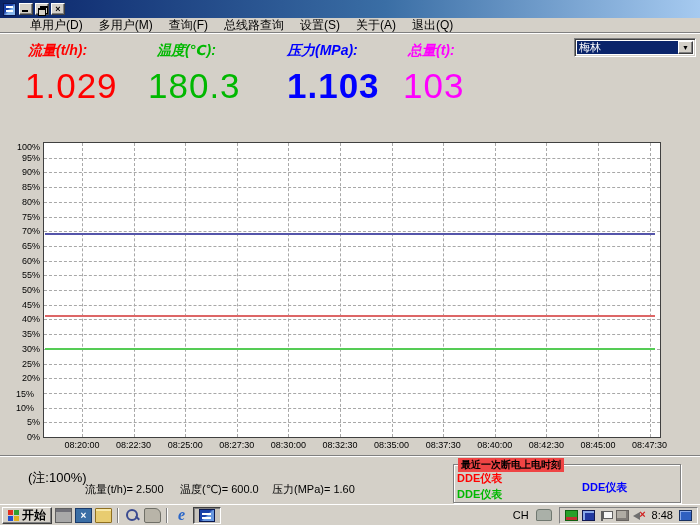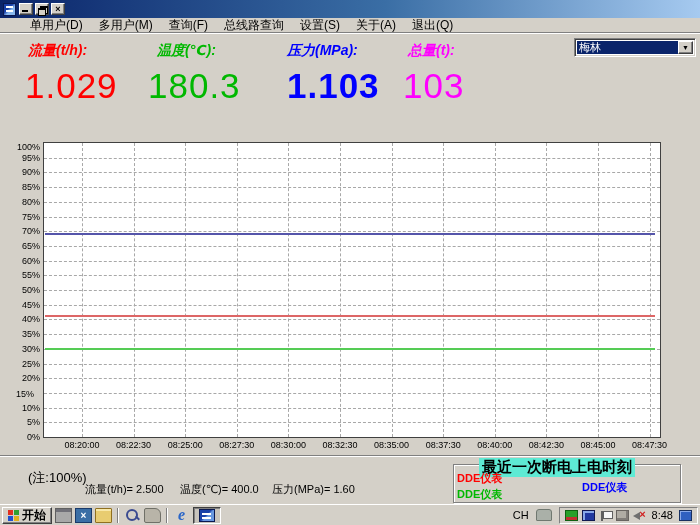--- a/index.html
+++ b/index.html
@@ -71,21 +71,21 @@
   .ytick { position:absolute; left:10px; width:30px; text-align:right; font-size:9px; line-height:10px; }
   .xtick { position:absolute; width:52px; text-align:center; font-size:9px; top:440px; }
   
   .footer-sep { position:absolute; left:0; top:455px; width:700px; height:2px; border-top:1px solid #808080; border-bottom:1px solid #fff; }
   .note { position:absolute; left:28px; top:469px; font-size:13px; }
   .fullscale { position:absolute; top:482px; font-size:11px; white-space:nowrap; }
   .groupbox {
     position:absolute; left:453px; top:464px; width:228px; height:39px;
     border:1px solid #808080; box-shadow:1px 1px 0 #fff, inset 1px 1px 0 #fff;
   }
-  .groupbox-title { position:absolute; left:25px; top:-7px; background:#5eead4; padding:0 3px; font-size:15px; font-weight:bold; white-space:nowrap; }
+  .groupbox-title { position:absolute; left:4px; top:-7px; background:#ef4444; padding:0 3px; font-size:10px; font-weight:bold; white-space:nowrap; }
   .dde { position:absolute; font-size:11px; font-weight:bold; white-space:nowrap; }
   
   .taskbar {
     position:absolute; left:0; bottom:0; width:700px; height:21px;
     background:#d4d0c8; border-top:1px solid #fff;
     display:flex; align-items:center; padding:0 2px; gap:3px;
   }
   .start-btn {
     height:17px; padding:0 5px; display:flex; align-items:center; gap:3px;
     background:#d4d0c8; border:1px solid; border-color:#fff #404040 #404040 #fff;
@@ -214,42 +214,42 @@
     <div class="ytick" style="top: 255.6px;">60%</div>
     <div class="ytick" style="top: 270.3px;">55%</div>
     <div class="ytick" style="top: 285px;">50%</div>
     <div class="ytick" style="top: 299.7px;">45%</div>
     <div class="ytick" style="top: 314.4px;">40%</div>
     <div class="ytick" style="top: 329.1px;">35%</div>
     <div class="ytick" style="top: 343.8px;">30%</div>
     <div class="ytick" style="top: 358.5px;">25%</div>
     <div class="ytick" style="top: 373.2px;">20%</div>
     <div class="ytick" style="top: 389px; text-align: center;">15%</div>
-    <div class="ytick" style="top: 402.6px;">10%</div>
+    <div class="ytick" style="top: 402.6px; text-align: center;">10%</div>
     <div class="ytick" style="top: 417.3px;">5%</div>
     <div class="ytick" style="top: 432px;">0%</div>
     <div class="xtick" style="left: 56px;">08:20:00</div>
     <div class="xtick" style="left: 107.6px;">08:22:30</div>
     <div class="xtick" style="left: 159.2px;">08:25:00</div>
     <div class="xtick" style="left: 210.8px;">08:27:30</div>
     <div class="xtick" style="left: 262.4px;">08:30:00</div>
     <div class="xtick" style="left: 314px;">08:32:30</div>
     <div class="xtick" style="left: 365.6px;">08:35:00</div>
     <div class="xtick" style="left: 417.2px;">08:37:30</div>
     <div class="xtick" style="left: 468.8px;">08:40:00</div>
     <div class="xtick" style="left: 520.4px;">08:42:30</div>
     <div class="xtick" style="left: 572px;">08:45:00</div>
     <div class="xtick" style="left: 623.6px;">08:47:30</div>
   </div>
 
 <div class="footer-sep"></div>
 <div class="note">(注:100%)</div>
 <div id="fullscale">
     <div class="fullscale" style="left: 85px;">流量(t/h)= 2.500</div>
-    <div class="fullscale" style="left: 180px;">温度(℃)= 400.0</div>
+    <div class="fullscale" style="left: 180px;">温度(℃)= 600.0</div>
     <div class="fullscale" style="left: 272px;">压力(MPa)= 1.60</div>
   </div>
 <div class="groupbox">
   <span class="groupbox-title">最近一次断电上电时刻</span>
 </div>
 <div id="dde">
     <div class="dde" style="left: 457px; top: 471px; color: rgb(255, 0, 0);">DDE仪表</div>
     <div class="dde" style="left: 457px; top: 487px; color: rgb(0, 184, 0);">DDE仪表</div>
     <div class="dde" style="left: 582px; top: 480px; color: rgb(0, 0, 255);">DDE仪表</div>
   </div>

